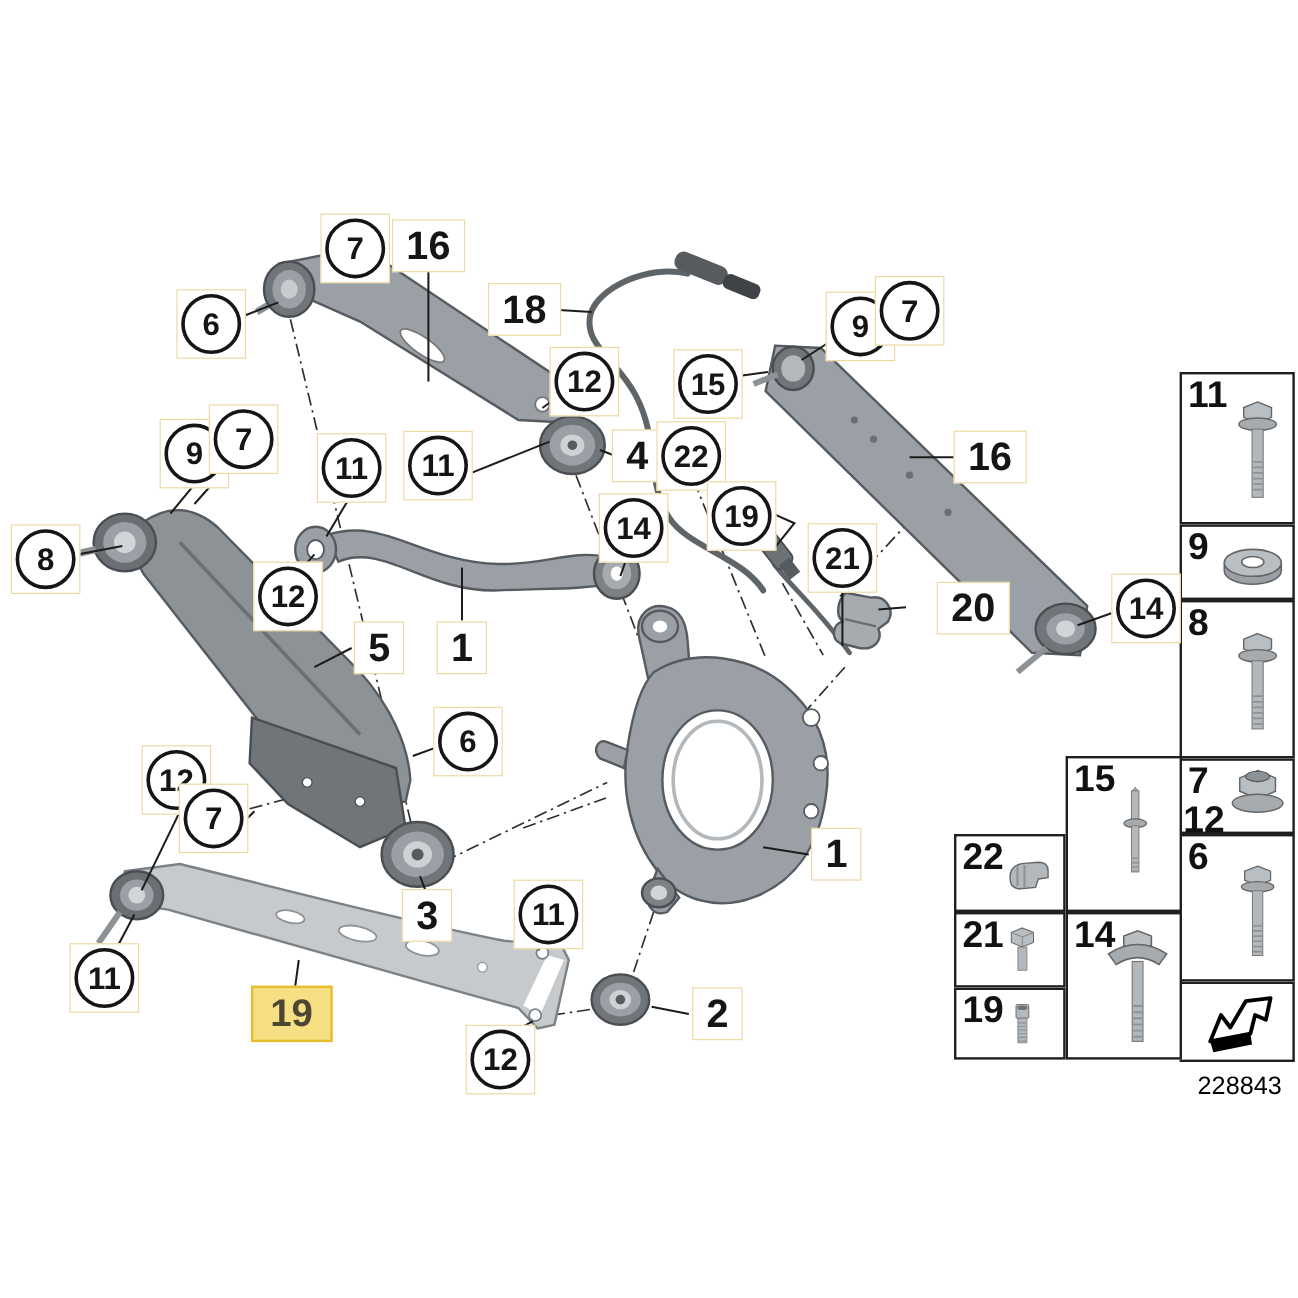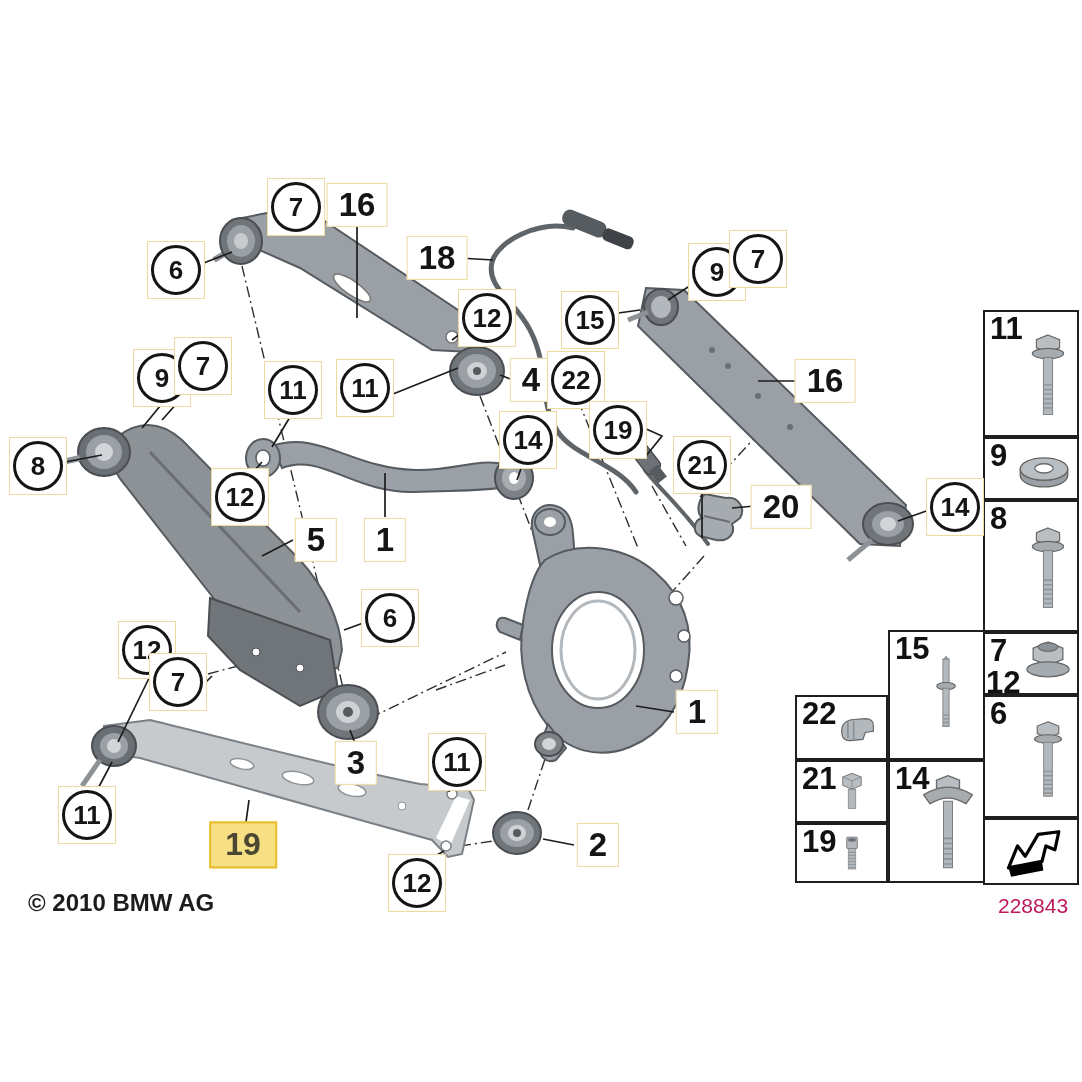--- a/index.html
+++ b/index.html
@@ -33,21 +33,21 @@
   .clabel{
     position:absolute;left:5px;top:1px;font-size:31px;font-weight:bold;color:#111;line-height:1.05;
   }
   .clabel.second{top:33px;left:1px;}
   .cicon{position:absolute;}
   
   .copyright{
     position:absolute;left:28px;top:889px;font-size:24px;font-weight:bold;color:#1c1c1c;z-index:6;
   }
   .partnumber{
-    position:absolute;left:998px;top:894px;font-size:21px;color:#be185d;z-index:6;
+    position:absolute;left:998px;top:894px;font-size:21px;color:#000000;z-index:6;
   }
 </style>
 </head>
 <body>
 
 <div id="stage">
 
   <svg width="1082" height="1082" viewBox="0 0 1082 1082" style="position:absolute;left:0;top:0;z-index:1">
 
     <g stroke="#2f2f2f" stroke-width="1.4" fill="none" stroke-dasharray="11 4 2 4">
@@ -269,21 +269,21 @@
     </div>
   <div class="co circle" style="left:240px;top:497px">
       <span class="ring">12</span>
     </div>
   <div class="co circle" style="left:618px;top:430px">
       <span class="ring">19</span>
     </div>
   <div class="co circle" style="left:702px;top:465px">
       <span class="ring">21</span>
     </div>
-  <div class="co plain" style="left:781px;top:507px">
+  <div class="co plain" style="left:811px;top:507px">
       <span>20</span>
     </div>
   <div class="co circle" style="left:955px;top:507px">
       <span class="ring">14</span>
     </div>
   <div class="co plain" style="left:316px;top:540px">
       <span>5</span>
     </div>
   <div class="co plain" style="left:385px;top:540px">
       <span>1</span>
@@ -408,15 +408,14 @@
   <div class="cell" style="left:795px;top:823px;width:93px;height:60px">
     <span class="clabel">19</span>
     <svg class="cicon" style="left:36px;top:3px" width="38" height="54" viewBox="0 0 100 110">
       <rect x="36" y="8" width="28" height="30" rx="3" fill="#b3b8bd" stroke="#666" stroke-width="2"></rect>
       <ellipse cx="50" cy="15" rx="11" ry="5" fill="#6d7277"></ellipse>
       <rect x="40" y="38" width="20" height="54" fill="#b3b8bd" stroke="#777" stroke-width="1.5"></rect>
       <path d="M40 48 h20 M40 56 h20 M40 64 h20 M40 72 h20 M40 80 h20 M40 88 h20" stroke="#8d9297" stroke-width="2.5"></path>
     </svg>
   </div>
 
-  <div class="copyright">© 2010 BMW AG</div>
   <div class="partnumber">228843</div>
 </div>
 
 </body></html>

